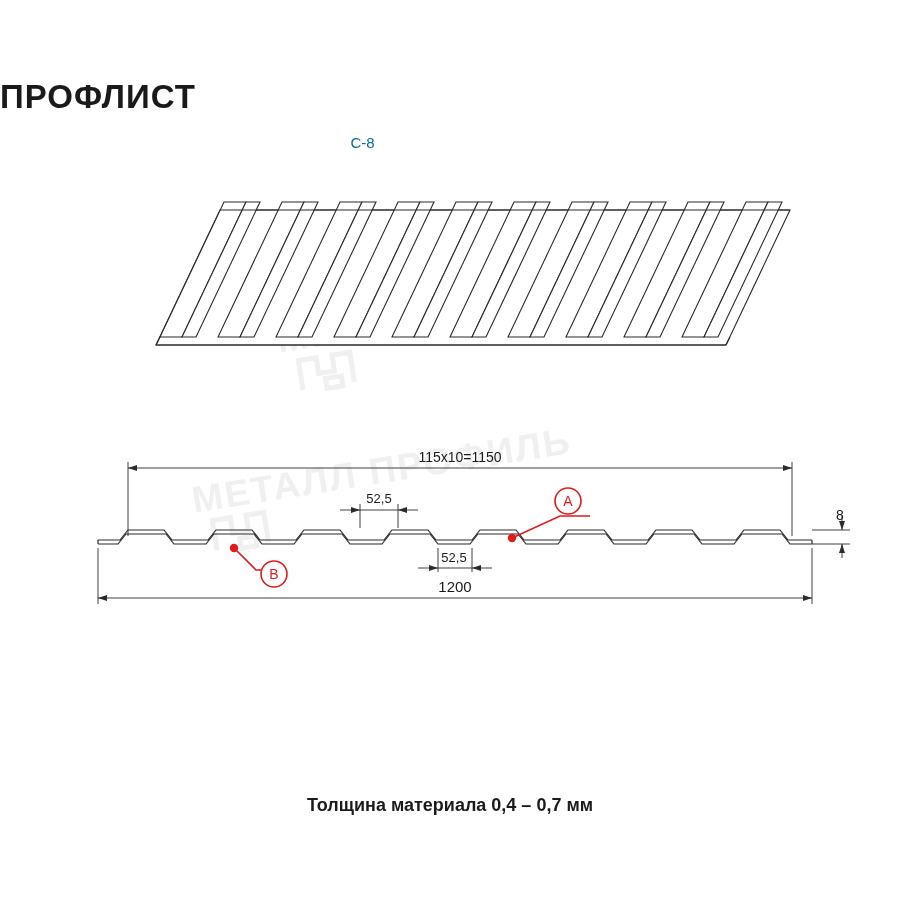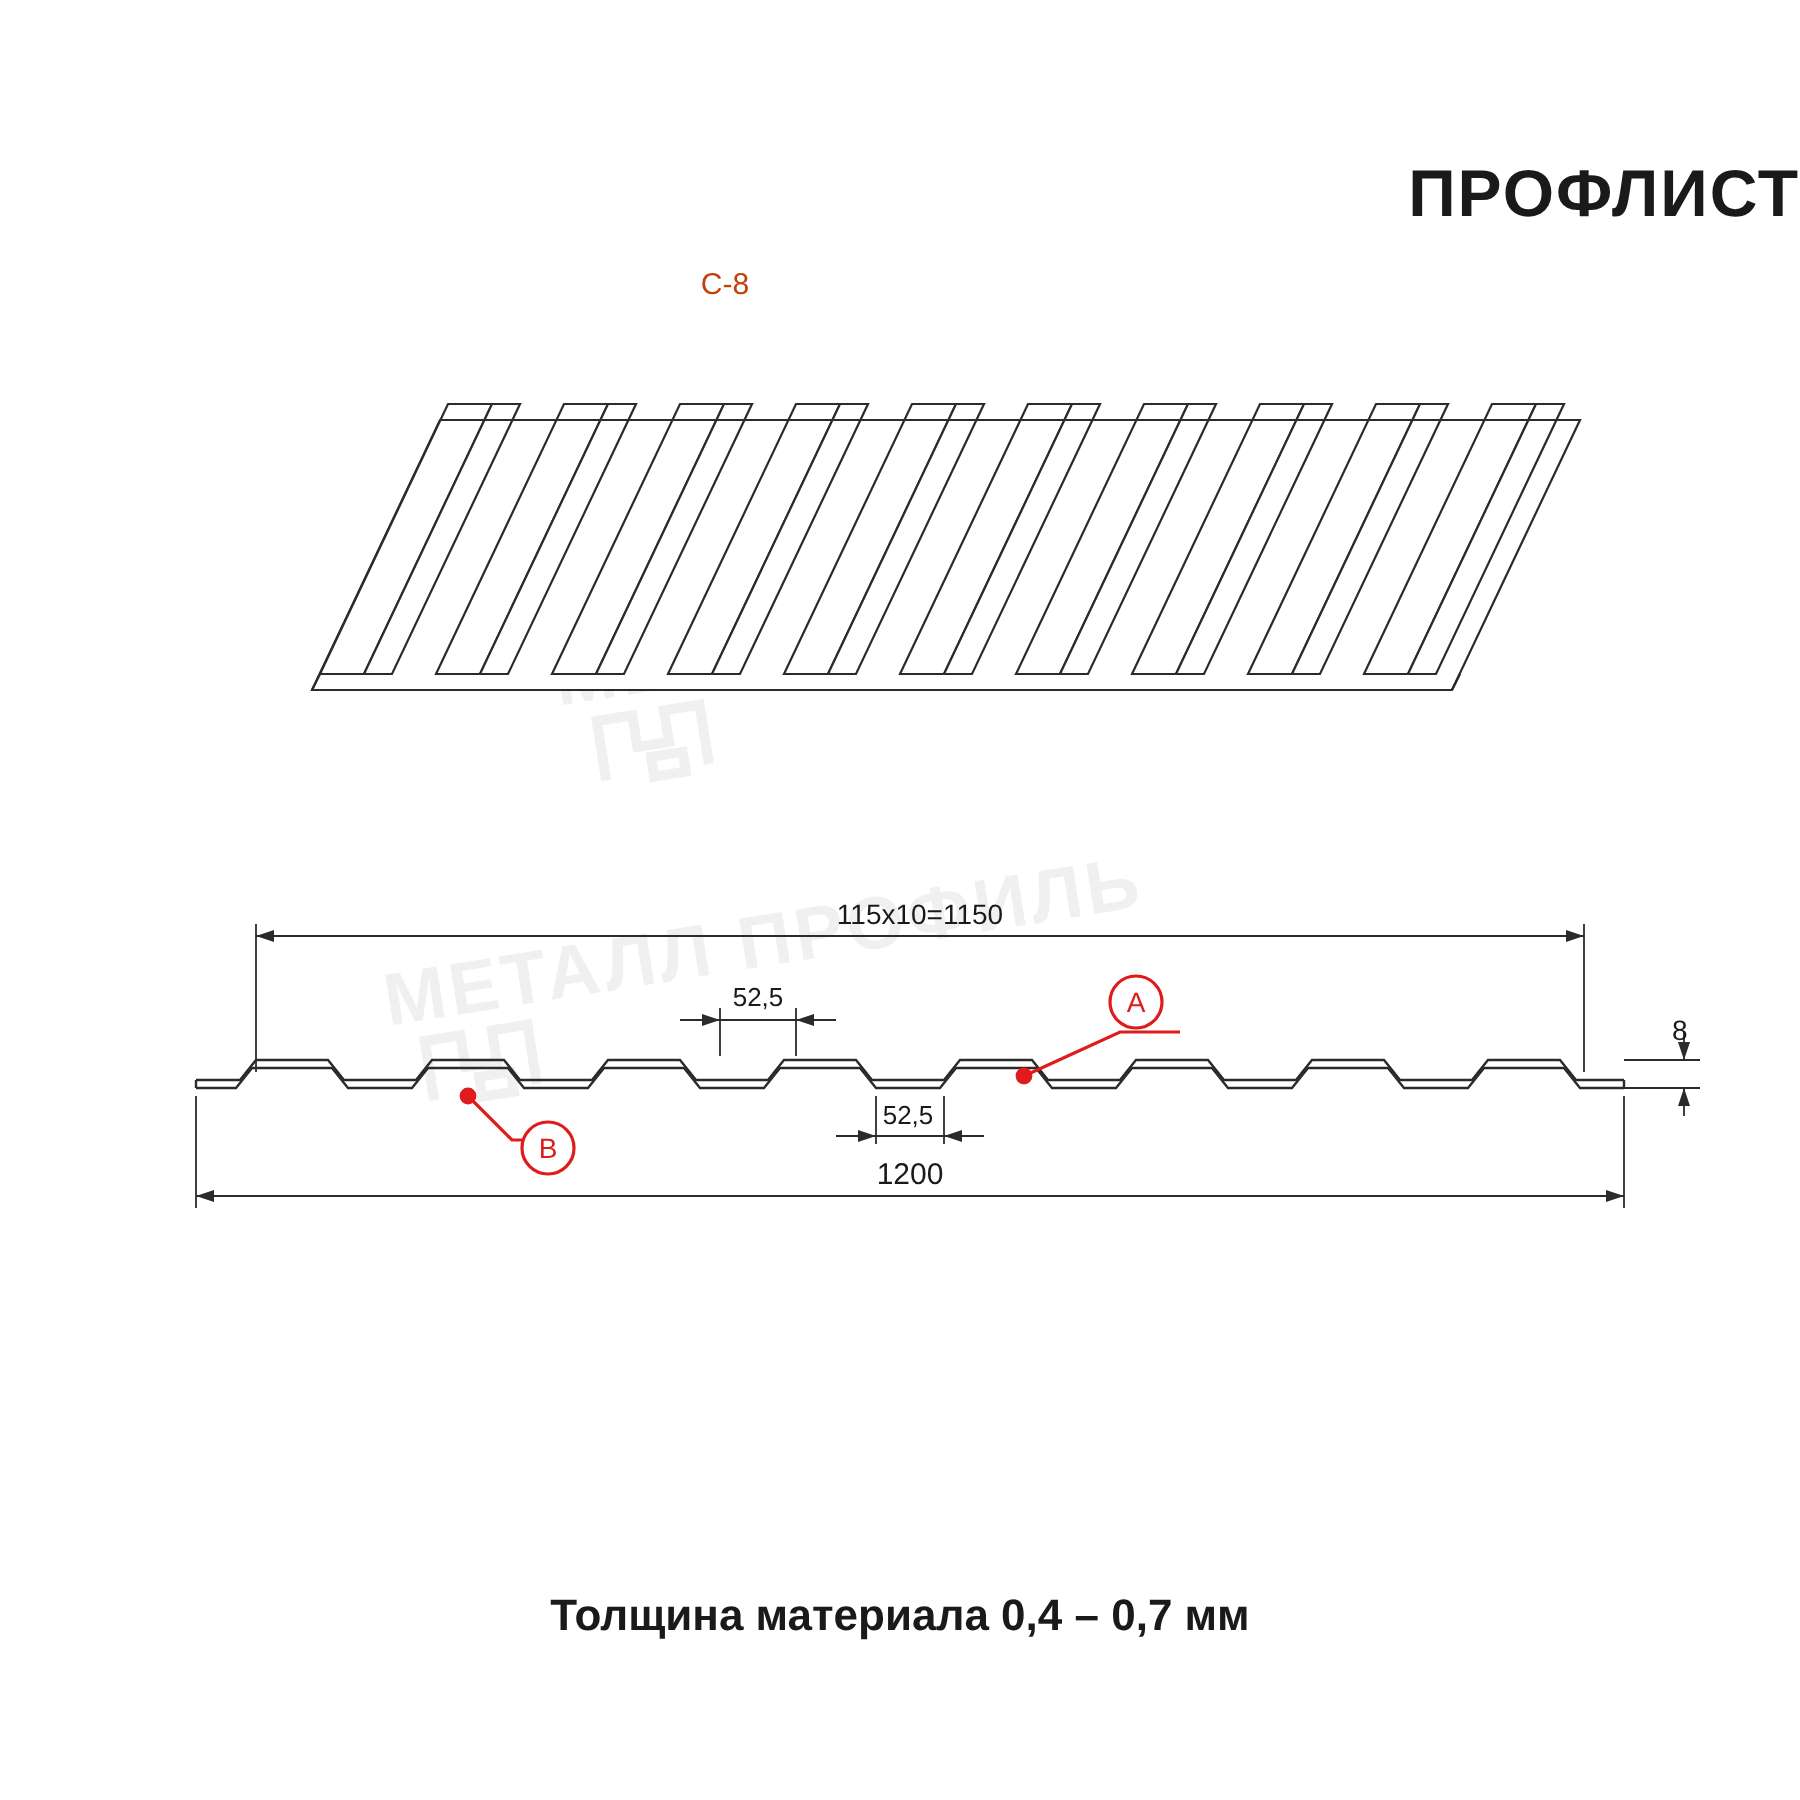--- a/index.html
+++ b/index.html
@@ -17,42 +17,42 @@
   }
   .page {
     position: absolute;
     inset: 0;
   }
   .title {
     position: absolute;
     top: 78px;
     left: 0;
     width: 900px;
-    text-align: right;
+    text-align: left;
     font-size: 33px;
     font-weight: bold;
     letter-spacing: 1px;
     color: #1a1a1a;
   }
   .subtitle {
     position: absolute;
     top: 134px;
     left: 0;
     width: 725px;
     text-align: center;
     font-size: 15px;
-    color: #c2410c;
+    color: #0369a1;
   }
   .footer {
     position: absolute;
     top: 795px;
     left: 0;
     width: 900px;
     text-align: center;
-    font-size: 22px;
+    font-size: 18px;
     font-weight: bold;
     color: #1a1a1a;
   }
   .iso-wrap {
     position: absolute;
     left: 60px;
     top: 180px;
     width: 790px;
     height: 220px;
   }

